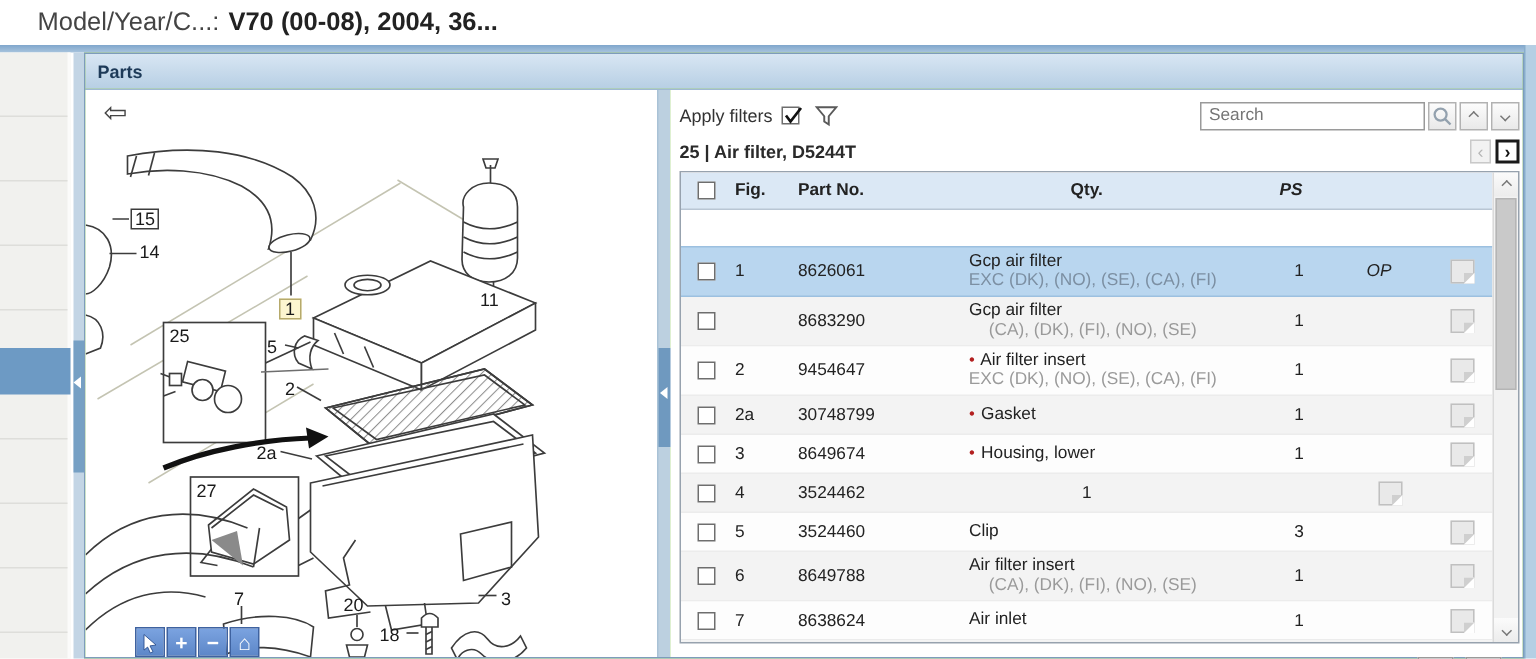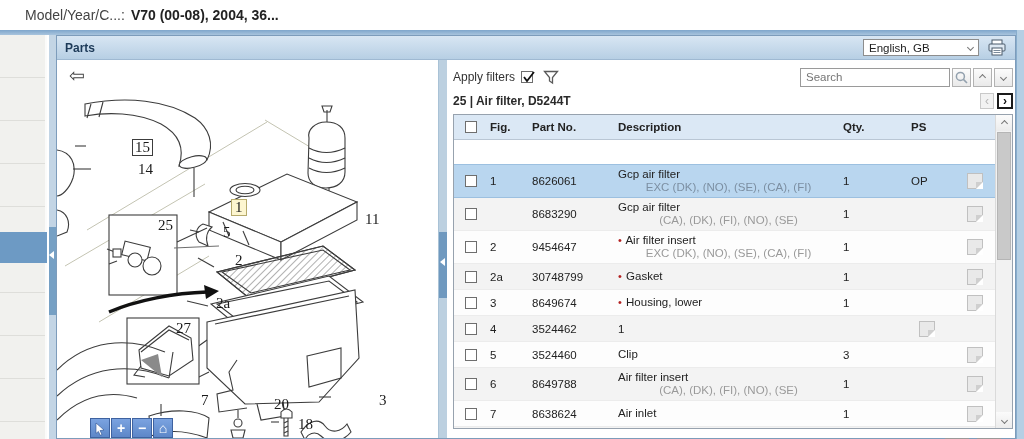--- a/index.html
+++ b/index.html
@@ -1,20 +1,20 @@
 <!DOCTYPE html>
 <html><head>
 <meta charset="utf-8">
 <style>
   * { margin:0; padding:0; box-sizing:border-box; }
   html,body { width:1024px; height:439px; overflow:hidden; background:#fff;
     font-family:"Liberation Sans", sans-serif; }
   
   .topbar { position:absolute; left:0; top:0; width:1024px; height:30px; background:#fff;
-    display:flex; align-items:center; padding-left:25px; font-size:14px; color:#444; }
+    display:flex; align-items:center; padding-left:25px; font-size:17px; color:#444; }
   .topbar b { color:#222; margin-left:6px; }
   .top-border { position:absolute; left:0; top:30px; width:1024px; height:5px;
     background:linear-gradient(#7fa6cc,#a8c4dd); }
   
   .sidebar { position:absolute; left:0; top:35px; width:47px; bottom:0; background:#f1f1ee;
     border-right:2px solid #fbfbfa; }
   .sb-row { height:43px; border-bottom:1px solid #dededa; }
   .sb-selected { position:absolute; left:0; top:197px; width:47px; height:31px; background:#6d9ac4; }
   .l-splitter { position:absolute; left:49px; top:35px; width:7px; bottom:0; background:#c3d5e5; }
   .l-splitter .seg { position:absolute; left:0; top:192px; width:7px; height:88px; background:#76a0c4; }
@@ -33,22 +33,22 @@
   .lang-select { width:116px; height:17px; background:#fff; border:1px solid #8d8d8d;
     font-size:11.5px; color:#222; display:flex; align-items:center; padding:0 5px; cursor:default; }
   .lang-select .chv { margin-left:auto; }
   .chv { display:inline-block; width:5px; height:5px; border-right:1.4px solid #777;
     border-bottom:1.4px solid #777; transform:rotate(45deg); }
   .chv.up { transform:rotate(-135deg); }
   .content { flex:1; display:flex; min-height:0; }
   
   .diagram { position:relative; width:381px; background:#fff; overflow:hidden; }
   .back-arrow { position:absolute; left:12px; top:6px; font-size:19px; color:#444; line-height:1; }
-  .dlbl { position:absolute; font-family:Liberation Serif, serif; font-size:15px;
-    color:#1a1a1a; line-height:1;margin-left:45px; }
+  .dlbl { position:absolute; font-family:Liberation Sans, sans-serif; font-size:12px;
+    color:#1a1a1a; line-height:1; }
   .dlbl.boxed { border:1px solid #3c3c3c; background:#fff; padding:0 2px; }
   .dlbl.hl { border:1px solid #b6aa6c; background:#fdf6d0; padding:0 3px; }
   .dg-toolbar { position:absolute; left:33px; top:358px; display:flex; gap:1px; }
   .zbtn { width:20px; height:20px; background:linear-gradient(#7ba3e0,#5d87c8);
     border:1px solid #3e62a0; color:#fff; font-size:14px; font-weight:bold; line-height:18px;
     text-align:center; padding:0; cursor:pointer; }
   .m-splitter { position:relative; width:9px; background:#bcd0e0; border-left:1px solid #a9c2d6; }
   .m-splitter .seg { position:absolute; left:0; top:172px; width:9px; height:66px; background:#6f99bf; }
   .m-splitter .tri { position:absolute; left:1px; top:198px; width:0; height:0;
     border-top:4px solid transparent; border-bottom:4px solid transparent; border-right:5px solid #fff; }
@@ -80,24 +80,24 @@
   .thead, .trow { display:grid; grid-template-columns:34px 42px 86px 1fr 58px 56px 40px;
     align-items:center; }
   .thead { background:#dbe8f5; border-bottom:1px solid #b9c6d4; min-height:25px;
     font-size:11.5px; font-weight:bold; color:#222; flex:0 0 auto; }
   .trow { min-height:26px; font-size:11.5px; color:#222; border-bottom:1px solid #ececec;
     background:#fdfdfd; padding:3px 0; }
   .trow.alt { background:#f3f3f3; }
   .trow.sel { background:#b9d6ef; border-top:1px solid #9cc0e0; border-bottom:1px solid #9cc0e0; }
   .c { padding:0 2px; }
   .c.cb { display:flex; justify-content:center; }
-  .c.qty { text-align:left; padding-right:10px; }
-  .c.ps { padding-left:12px; }
+  .c.qty { text-align:center; padding-right:10px; }
+  .c.ps { padding-left:12px;font-style:italic; }
   .c.ic { display:flex; justify-content:center; }
-  .d1 { line-height:13px; }
+  .d1 { line-height:13px;margin-left:28px; }
   .d2 { line-height:13px; color:#9a9a9a;text-align:center; }
   .trow.sel .d2 { color:#7c8fa2; }
   .blt { color:#b32020; font-size:11px; letter-spacing:1px; }
   .note { width:16px; height:16px; background:#e9e9e9; border:1px solid #c0c0c0; position:relative; }
   .note::after { content:""; position:absolute; right:-1px; bottom:-1px; width:0; height:0;
     border-style:solid; border-width:0 0 7px 7px; border-color:transparent transparent #fff #cfcfcf; }
   
   .vscroll { width:17px; background:#f2f2f2; border-left:1px solid #dadada; position:relative; flex:0 0 auto; }
   .vs-up, .vs-down { position:absolute; left:0; width:16px; height:16px;
     background:linear-gradient(#fbfbfb,#ececec); display:flex; align-items:center; justify-content:center; cursor:pointer; }
@@ -138,35 +138,20 @@
 <div class="l-splitter">
   <div class="seg"></div>
   <div class="tri"></div>
 </div>
 
 <div class="r-edge"></div>
 
 <div class="main">
   <div class="parts-header">
     <span class="parts-title">Parts</span>
-    <span class="ph-right">
-      <span class="lang-select">
-        <span>English, GB</span>
-        <span class="chv"></span>
-      </span>
-      <span style="cursor:pointer;">
-        <svg width="20" height="17" viewBox="0 0 20 17">
-          <rect x="5" y="1" width="10" height="5" fill="#fff" stroke="#4a5a6a"></rect>
-          <rect x="2" y="5" width="16" height="7" rx="1" fill="#dfe9f2" stroke="#4a5a6a"></rect>
-          <rect x="5" y="9" width="10" height="7" fill="#fff" stroke="#4a5a6a"></rect>
-          <line x1="6.5" y1="11.5" x2="13.5" y2="11.5" stroke="#7a8a9a"></line>
-          <line x1="6.5" y1="13.5" x2="13.5" y2="13.5" stroke="#7a8a9a"></line>
-        </svg>
-      </span>
-    </span>
   </div>
 
   <div class="content">
 
     <div class="diagram">
       <span class="back-arrow">⇦</span>
 
       <svg width="381" height="378" viewBox="0 0 381 378">
         <defs>
           <pattern id="hatch" width="5" height="5" patternTransform="rotate(45)" patternUnits="userSpaceOnUse">
@@ -268,21 +253,21 @@
         <polygon points="162,231 147,225 149,239" fill="#111"></polygon>
         <polygon points="84,300 101,294 105,317" fill="#8a8a8a"></polygon>
       </svg>
 
       <div>
           <span class="dlbl boxed" style="left: 30px; top: 79px;">15</span>
           <span class="dlbl" style="left: 36px; top: 102px;">14</span>
           <span class="dlbl" style="left: 56px; top: 158px;">25</span>
           <span class="dlbl hl" style="left: 129px; top: 139px;">1</span>
           <span class="dlbl" style="left: 121px; top: 165px;">5</span>
-          <span class="dlbl" style="left: 263px; top: 152px; text-align: center;">11</span>
+          <span class="dlbl" style="left: 263px; top: 134px; text-align: center;">11</span>
           <span class="dlbl" style="left: 133px; top: 193px;">2</span>
           <span class="dlbl" style="left: 114px; top: 236px;">2a</span>
           <span class="dlbl" style="left: 74px; top: 261px;">27</span>
           <span class="dlbl" style="left: 277px; top: 333px;">3</span>
           <span class="dlbl" style="left: 99px; top: 333px;">7</span>
           <span class="dlbl" style="left: 172px; top: 337px;">20</span>
           <span class="dlbl" style="left: 196px; top: 357px;">18</span>
         </div>
       <div class="dg-toolbar">
           <button class="zbtn">
@@ -341,21 +326,20 @@
       </div>
 
       <div class="grid-box">
         <div class="tbl">
           <div class="thead">
             <div class="c cb">
                 <span class="cbx"></span>
               </div>
             <div class="c">Fig.</div>
             <div class="c">Part No.</div>
-            <div class="c">Description</div>
             <div class="c qty">Qty.</div>
             <div class="c ps">PS</div>
             <div class="c"></div>
           </div>
           <div>
               <div class="trow sel">
                 <div class="c cb">
                   <span class="cbx"></span>
                 </div>
                 <div class="c">1</div>

